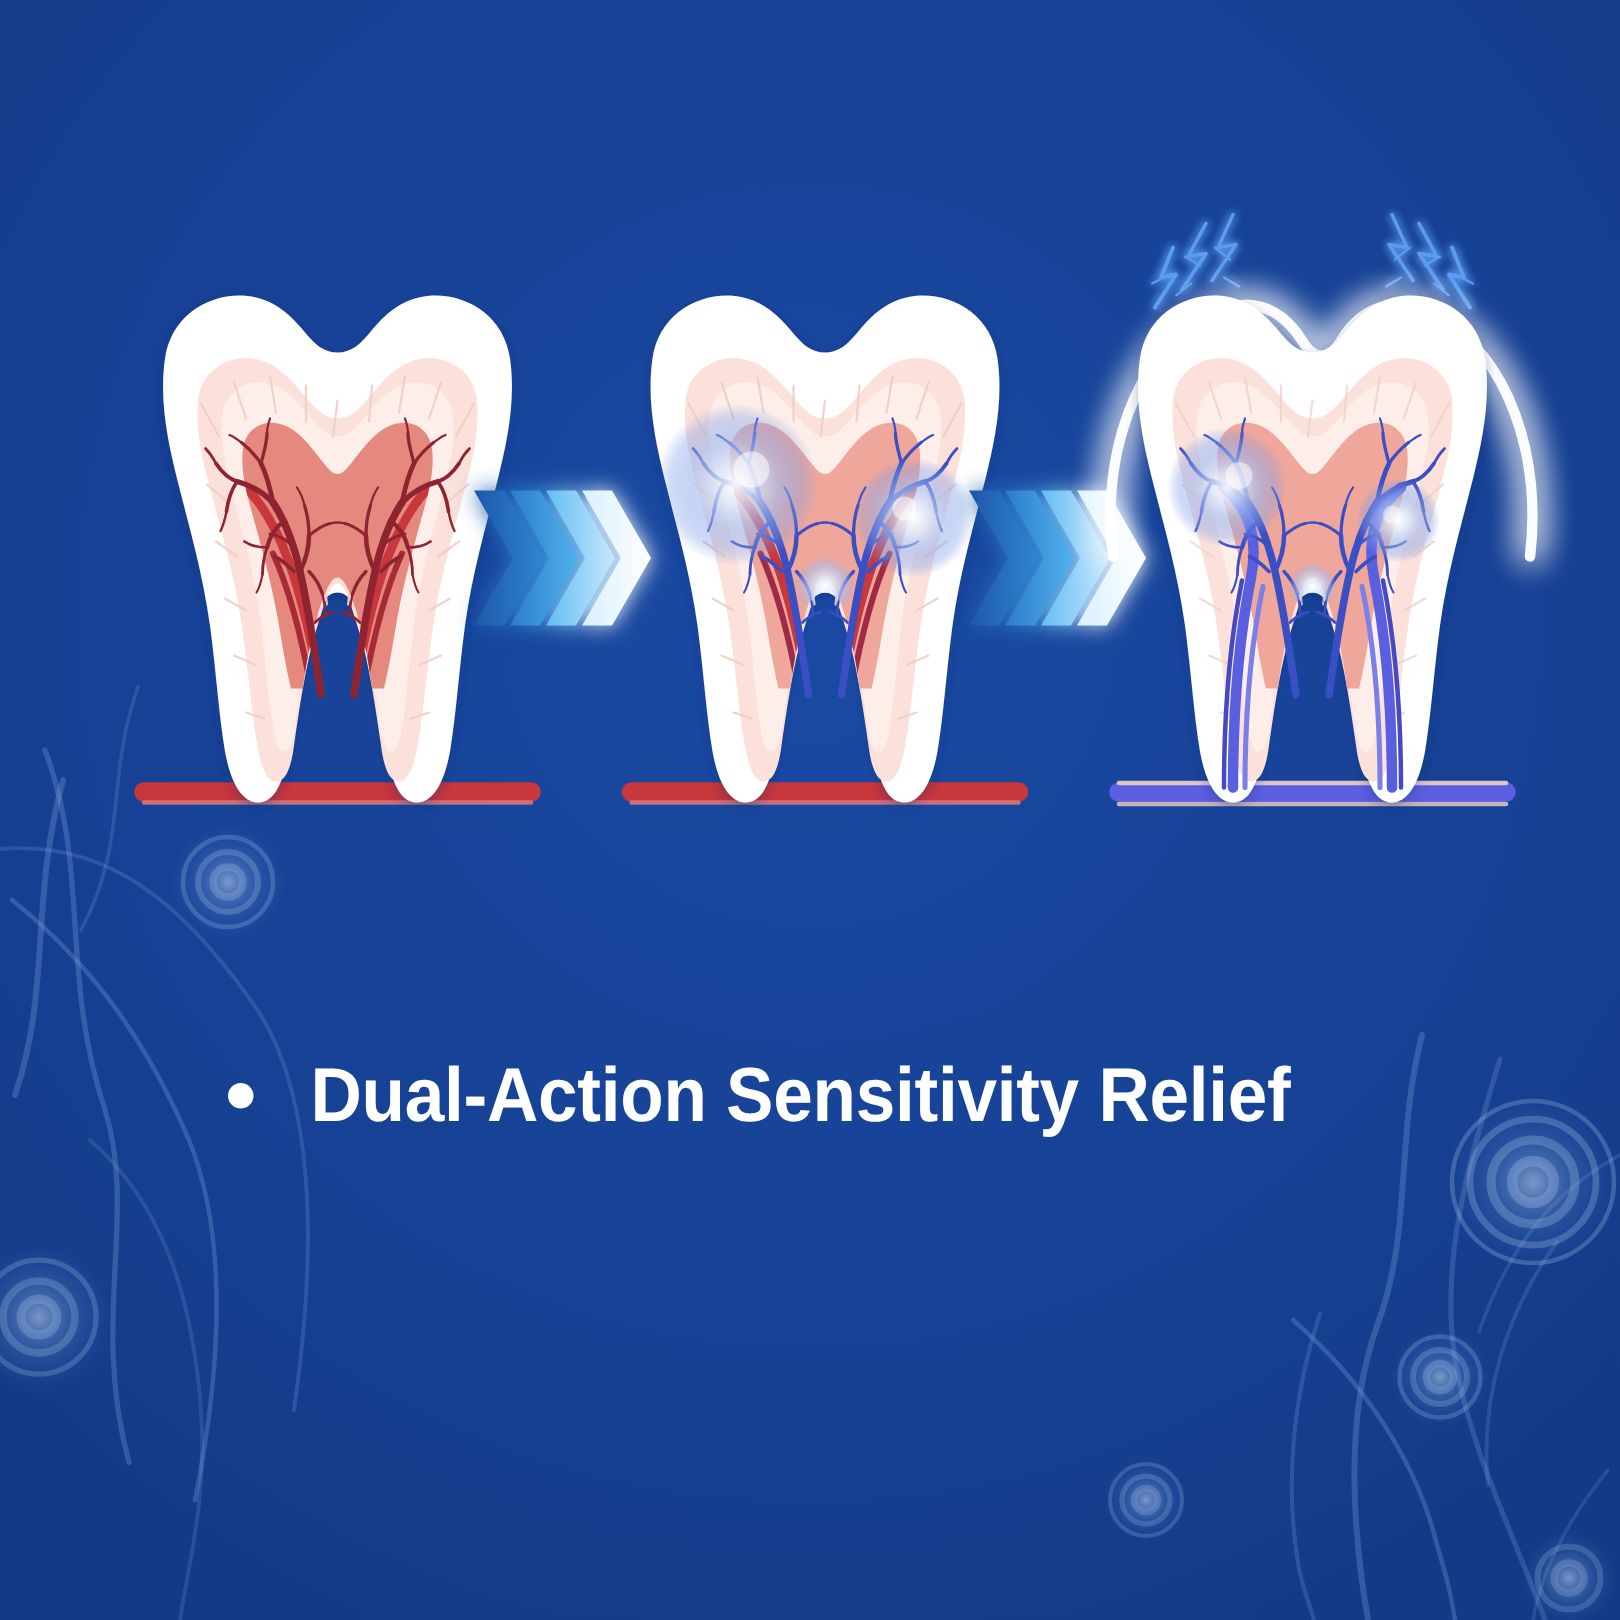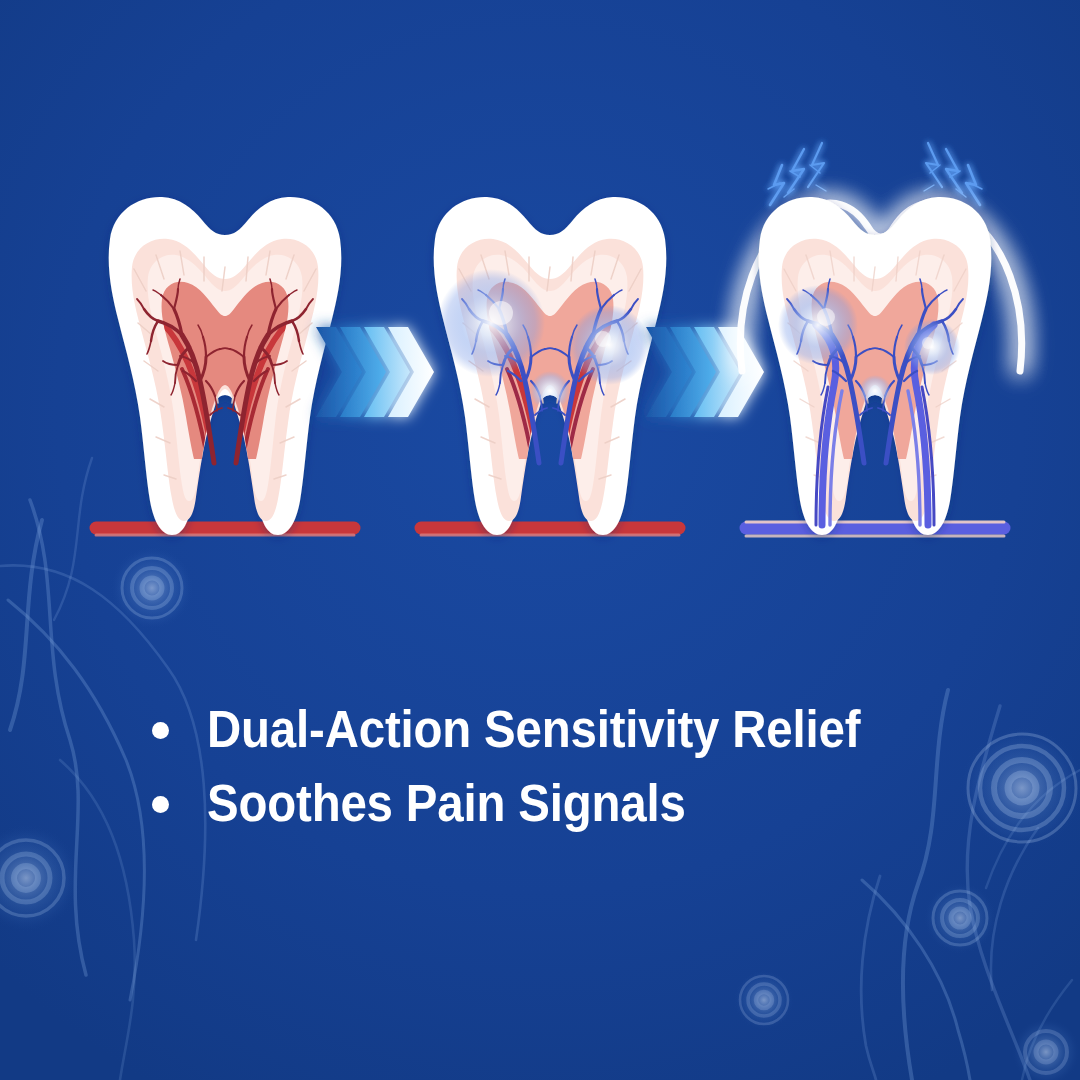--- a/index.html
+++ b/index.html
@@ -491,19 +491,15 @@
         <circle cx="168" cy="148" r="6" fill="#ffffff" opacity="0.45"></circle>
       </g>
     </g>
   </svg>
 
   <div id="bullets">
     <div class="bullet-row">
       <span class="bullet-dot"></span>
       <span class="bullet-text">Dual-Action Sensitivity Relief</span>
     </div>
-    <div class="bullet-row">
-      <span class="bullet-dot"></span>
-      <span class="bullet-text">Soothes Pain Signals</span>
-    </div>
   </div>
 
 </div>
 
 </body></html>

